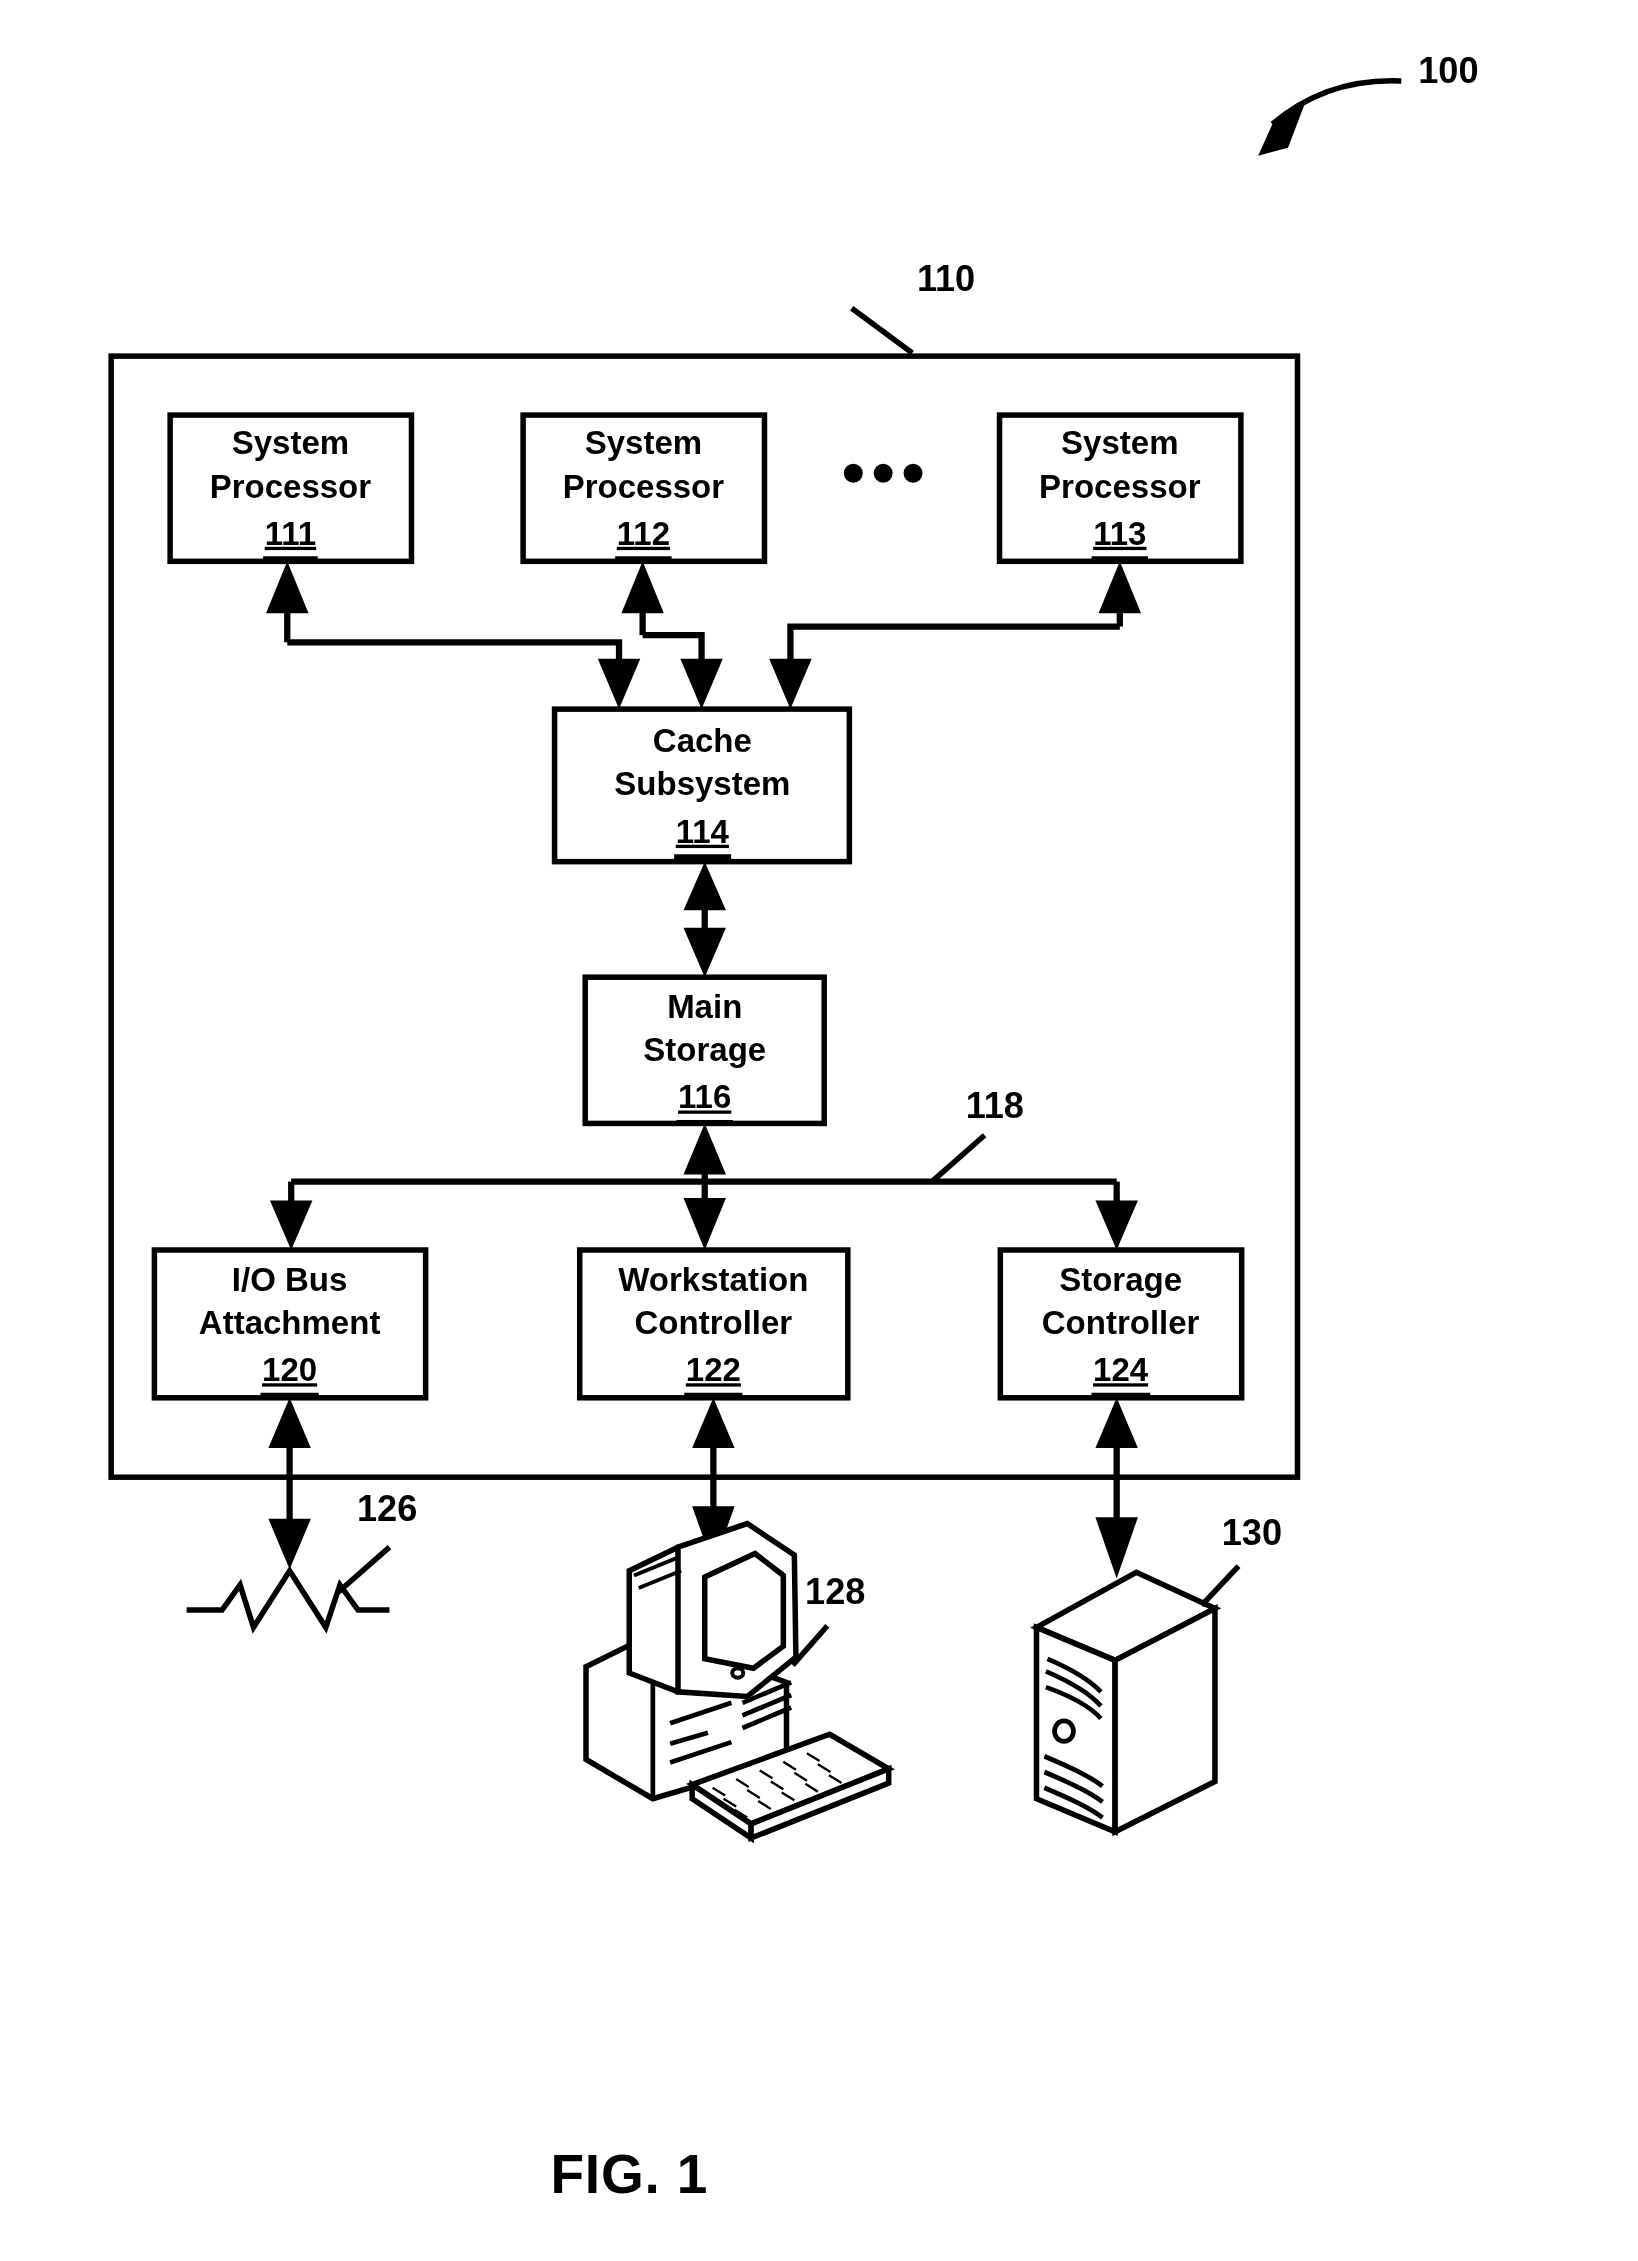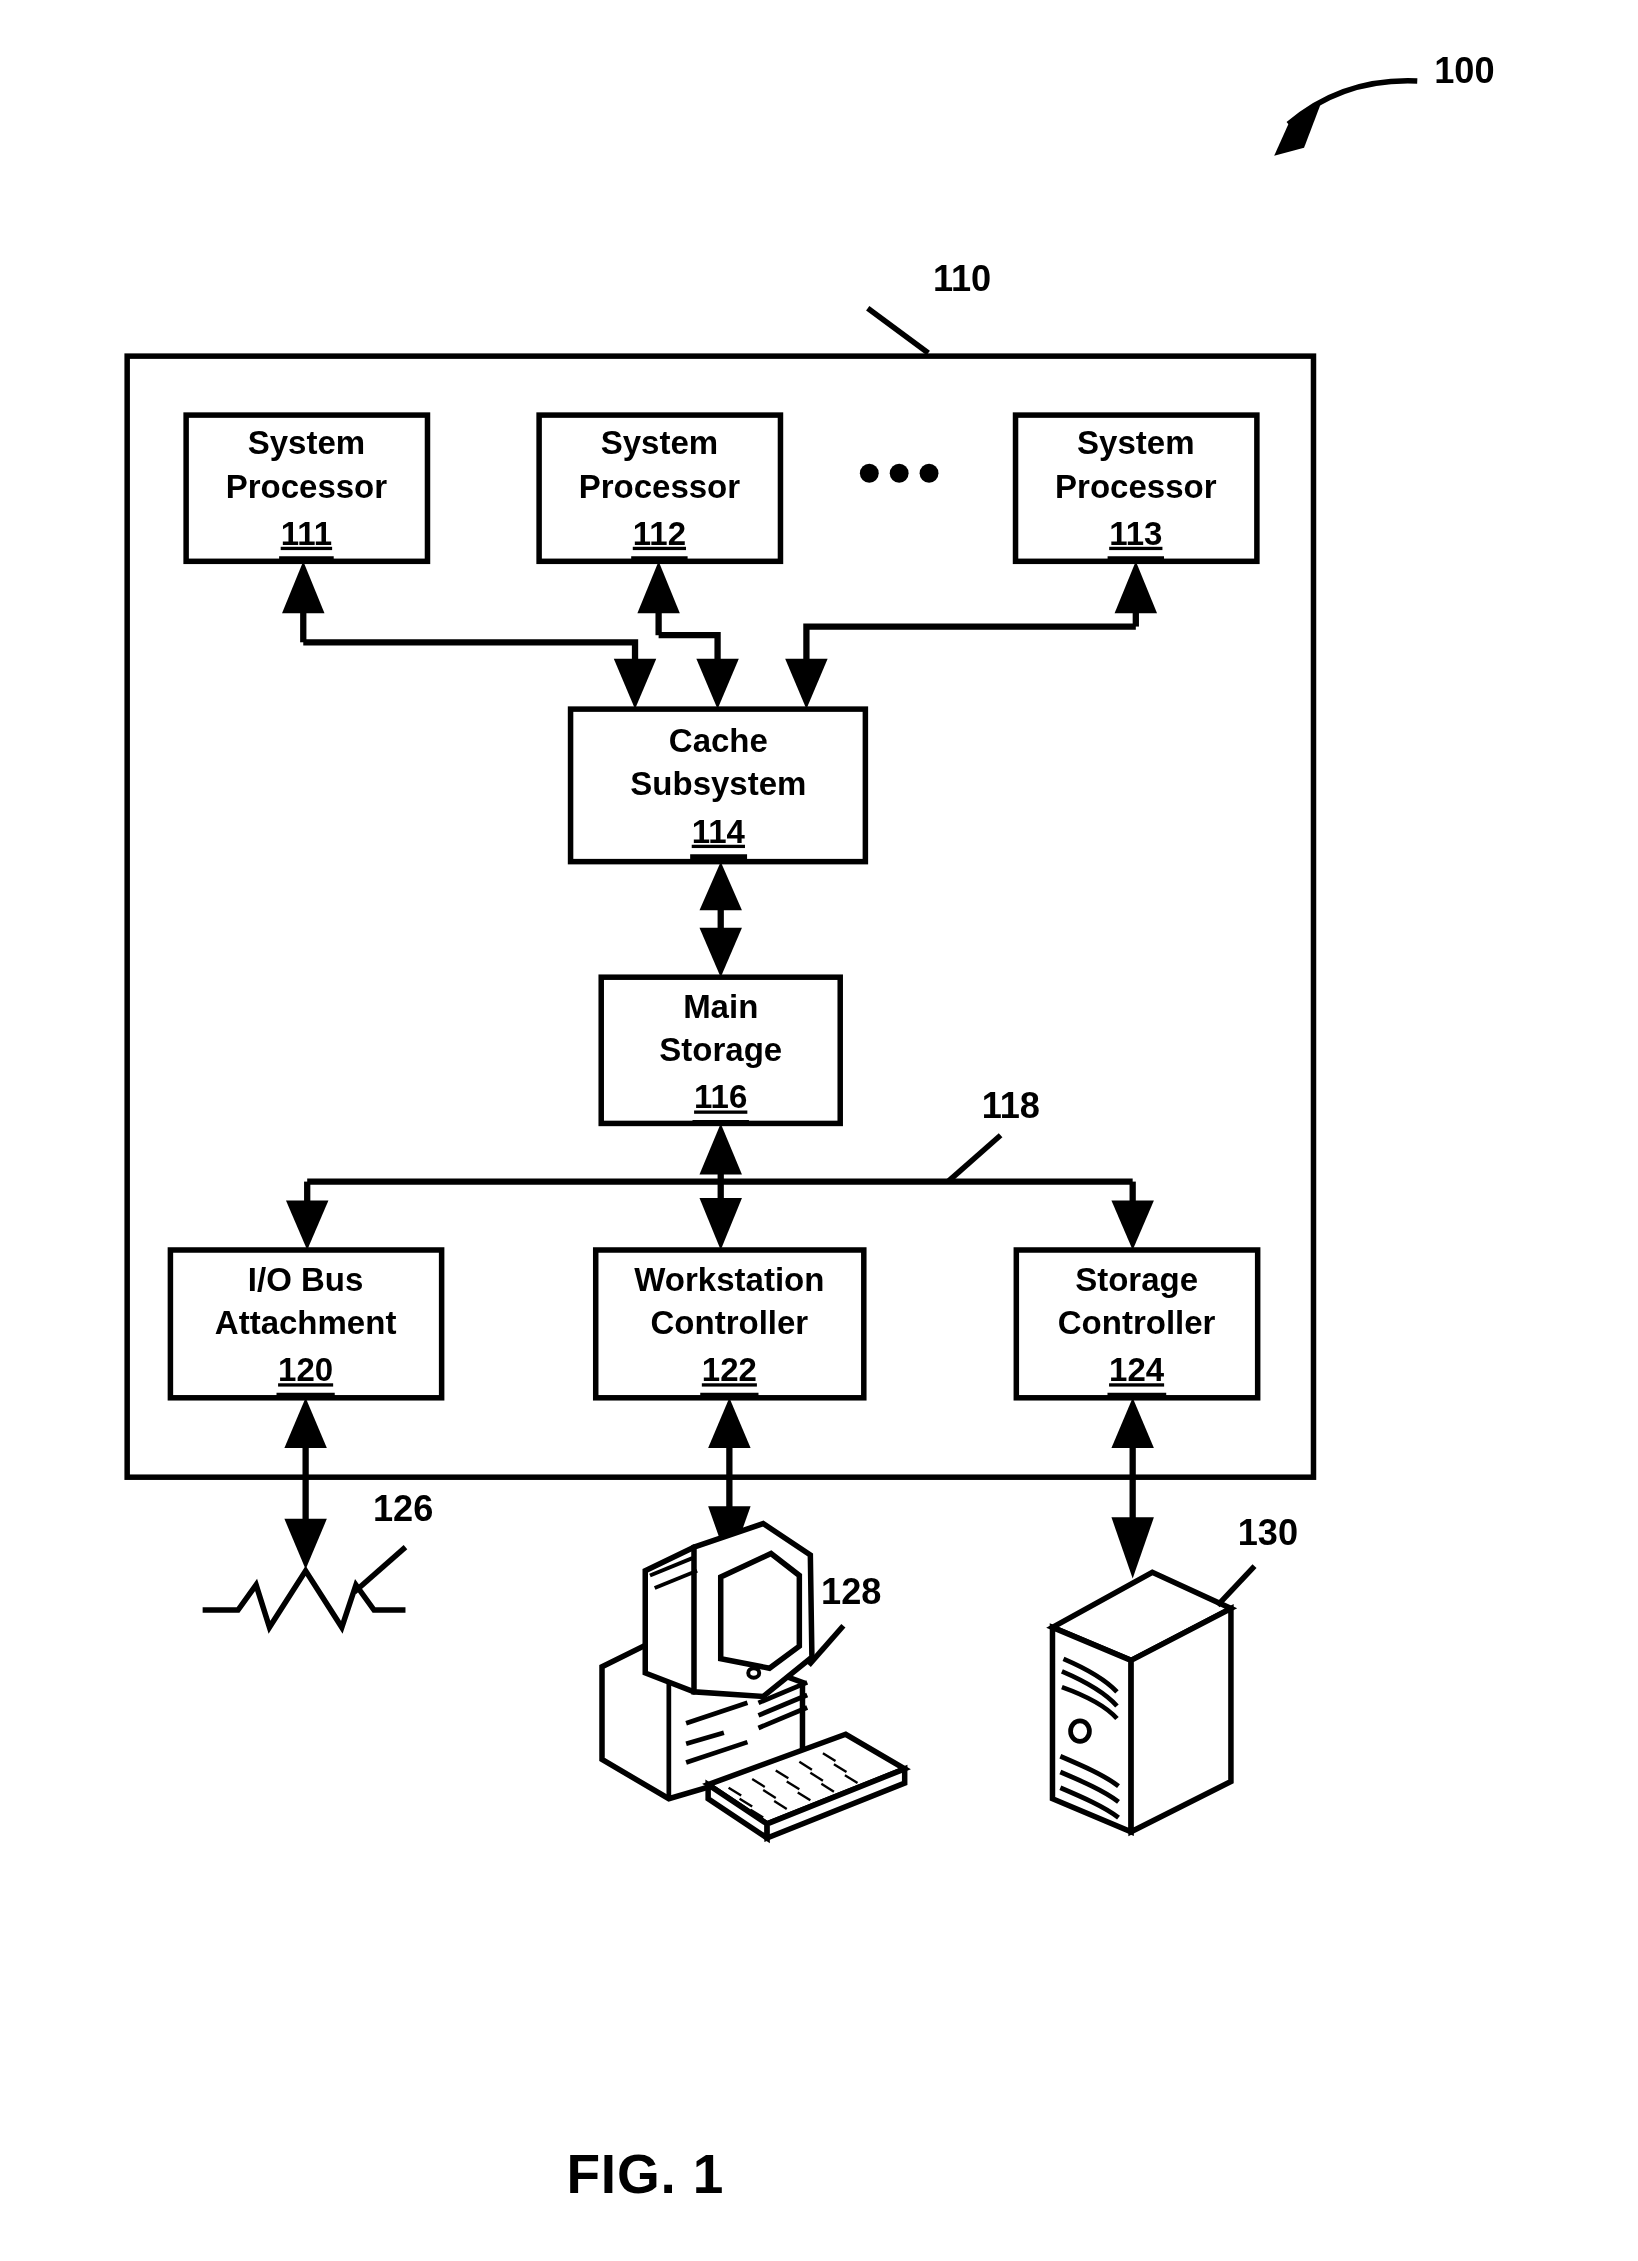--- a/index.html
+++ b/index.html
@@ -12,21 +12,20 @@
     width: 1639px;
     height: 2261px;
     font-family: "Liberation Sans", sans-serif;
     color: #000000;
     overflow: hidden;
   }
   #figure-root {
     position: relative;
     width: 1390px;
     height: 2261px;
-    padding-left: 16px;
   }
   svg#diagram {
     display: block;
     width: 1639px;
     height: 2261px;
   }
   .stroke {
     fill: none;
     stroke: #000000;
     stroke-linecap: butt;

